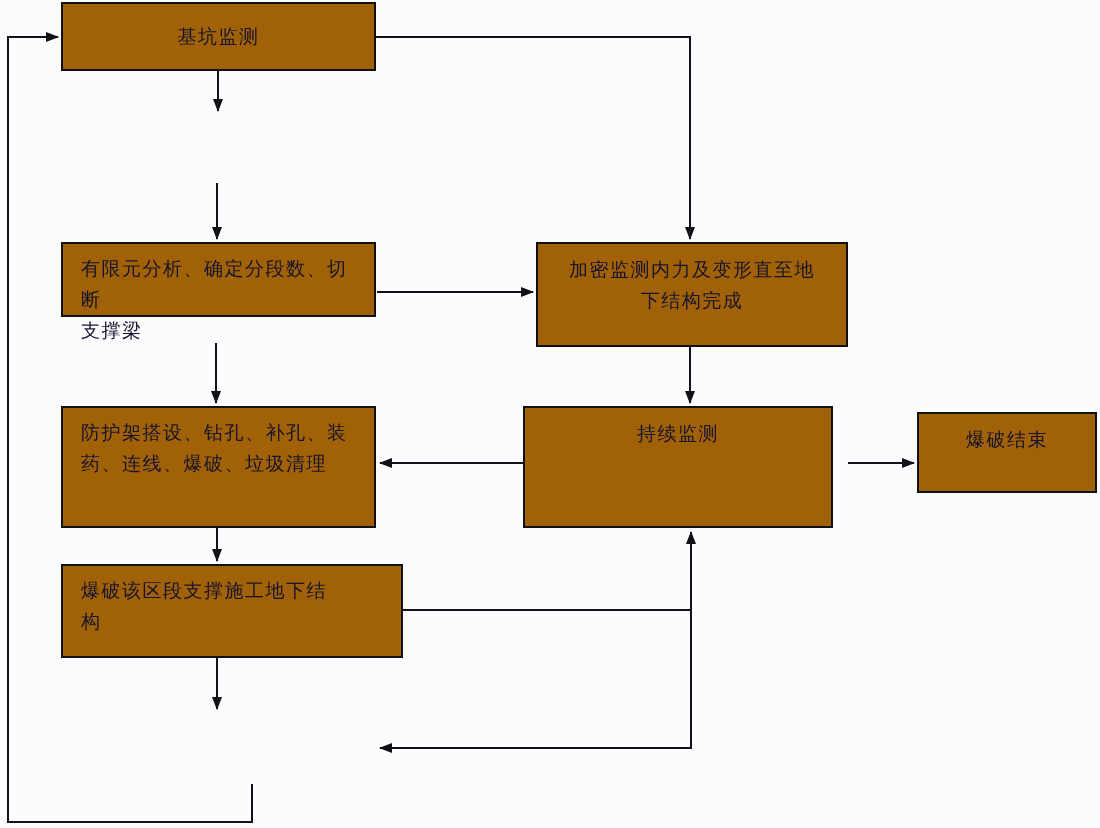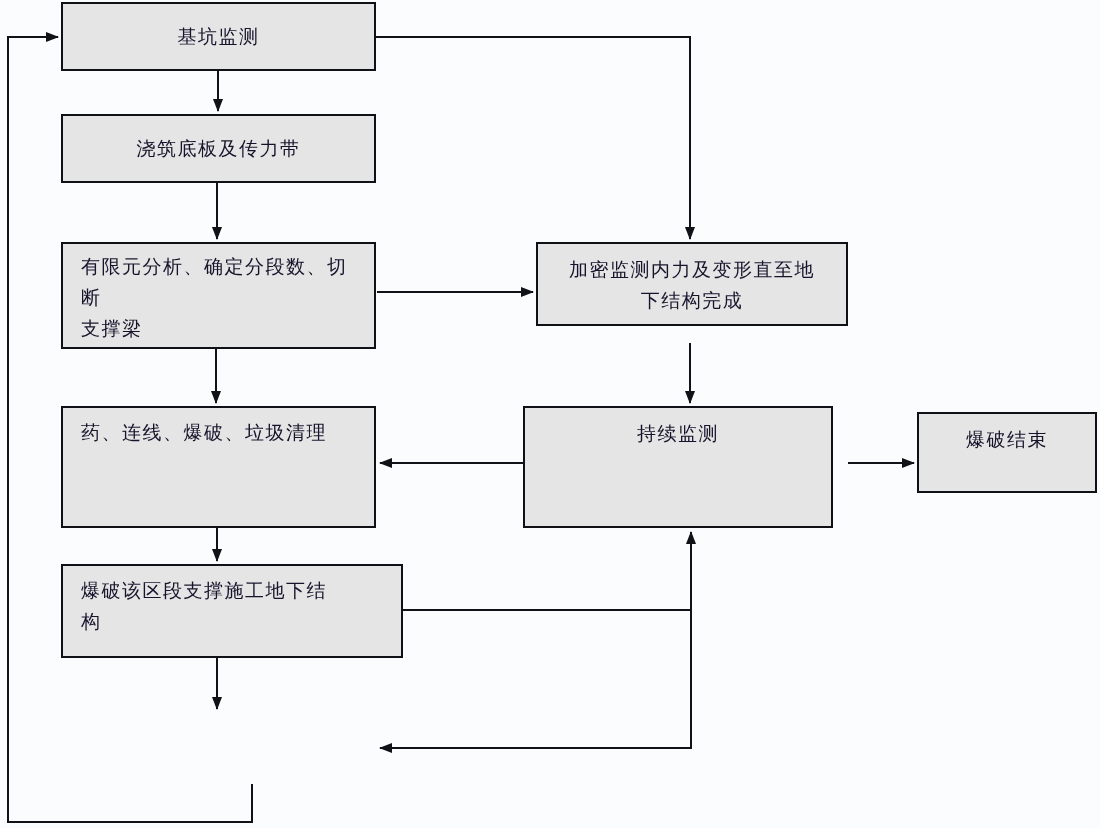--- a/index.html
+++ b/index.html
@@ -19,21 +19,21 @@
     position: absolute;
     left: 0; top: 0;
     width: 1100px;
     height: 828px;
     z-index: 1;
   }
   .node {
     position: absolute;
     box-sizing: border-box;
     border: 2px solid #0f1116;
-    background: #e5e5e5;
+    background: #a16207;
     z-index: 2;
     color: #17132b;
     font-size: 19px;
     letter-spacing: 1.5px;
     line-height: 31px;
     font-weight: 500;
   }
   .node.center {
     display: flex;
     align-items: center;
@@ -44,22 +44,22 @@
     text-align: center;
     padding-top: 10px;
   }
   .node.top-left {
     text-align: left;
     padding: 9px 16px 0 18px;
   }
   
   .n-pit        { left: 61px;  top: 2px;   width: 315px; height: 69px; }
   .n-pour       { left: 61px;  top: 114px; width: 315px; height: 69px; }
-  .n-fem        { left: 61px;  top: 242px; width: 315px; height: 107px; font-family: Liberation Mono, monospace; }
-  .n-intens     { left: 536px; top: 242px; width: 312px; height: 84px; padding-top: 11px; }
+  .n-fem        { left: 61px;  top: 242px; width: 315px; height: 75px; }
+  .n-intens     { left: 536px; top: 242px; width: 312px; height: 105px; padding-top: 11px; }
   .n-prep       { left: 61px;  top: 406px; width: 315px; height: 122px; }
   .n-contin     { left: 523px; top: 406px; width: 310px; height: 122px; padding-top: 14px; }
   .n-end        { left: 917px; top: 412px; width: 180px; height: 81px; padding-top: 26px; }
   .n-blastsec   { left: 61px;  top: 564px; width: 342px; height: 94px; }
   .n-next       { left: 61px;  top: 712px; width: 315px; height: 71px; }
 </style>
 </head>
 <body>
 
 <div class="stage">
@@ -85,35 +85,33 @@
       <path d="M691,610 L691,532" marker-end="url(#arrow)"></path>
       <path d="M691,610 L691,748 L380,748" marker-end="url(#arrow)"></path>
       <path d="M252,784 L252,822 L8,822 L8,37 L58,37" marker-end="url(#arrow)"></path>
     </g>
   </svg>
 
   <div class="node center n-pit">
     <span>基坑监测</span>
   </div>
 
-  <div class="node center n-pour">
-    <span>浇筑底板及传力带</span>
-  </div>
 
   <div class="node top-left n-fem">
     <div>有限元分析、确定分段数、切断</div>
     <div>支撑梁</div>
   </div>
 
   <div class="node top-center n-intens">
     <div>加密监测内力及变形直至地</div>
     <div>下结构完成</div>
   </div>
 
   <div class="node top-left n-prep">
+    <div>防护架搭设、钻孔、补孔、装</div>
     <div>药、连线、爆破、垃圾清理</div>
   </div>
 
   <div class="node top-center n-contin">
     <div>持续监测</div>
   </div>
 
   <div class="node top-center n-end">
     <span>爆破结束</span>
   </div>

